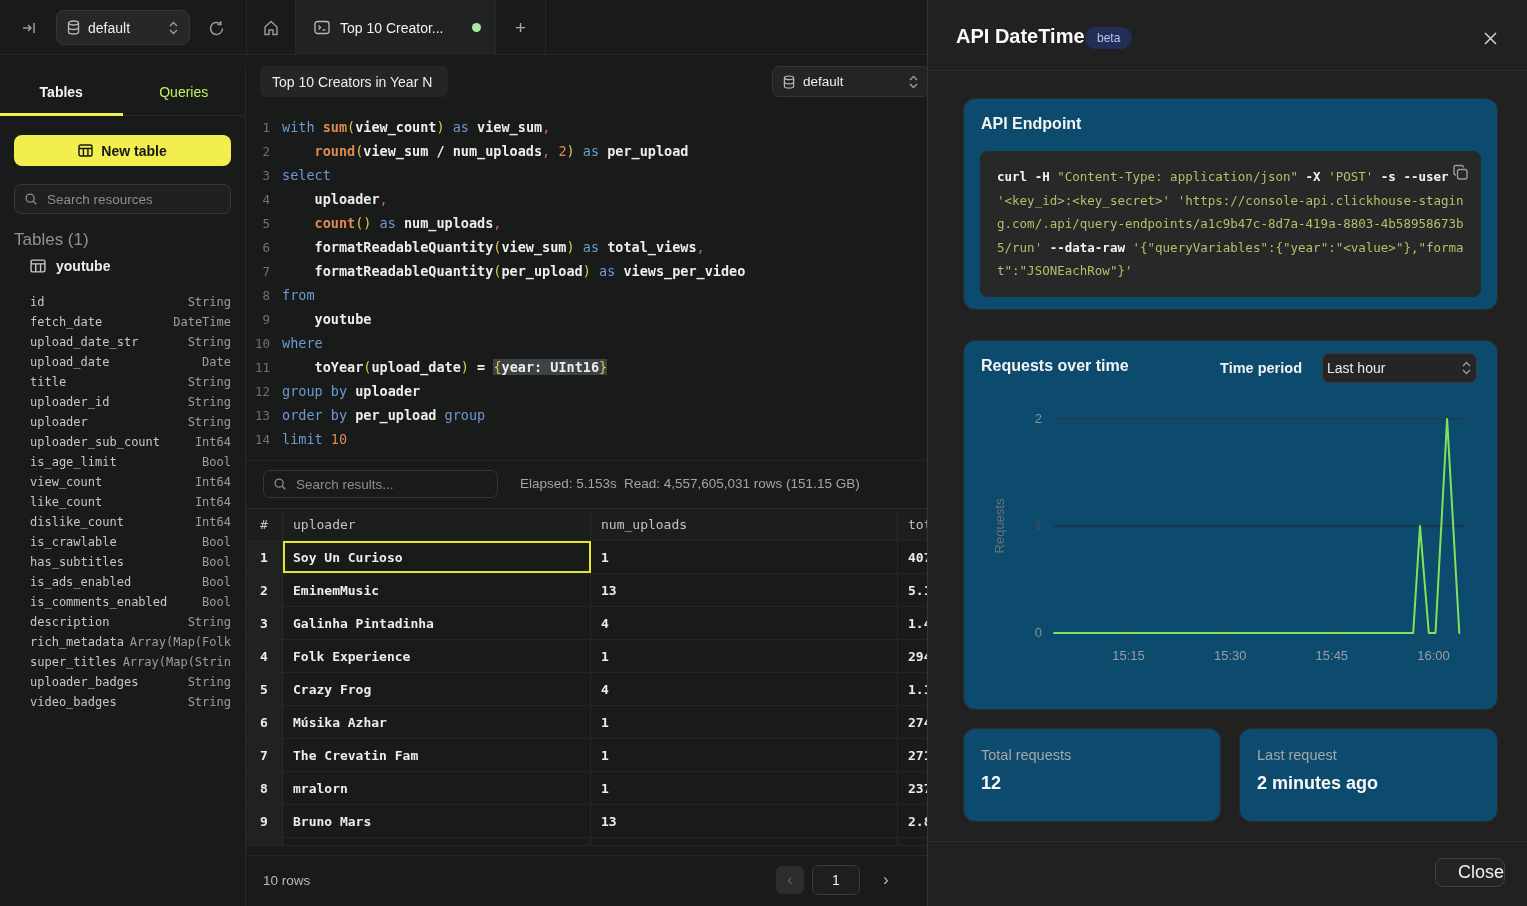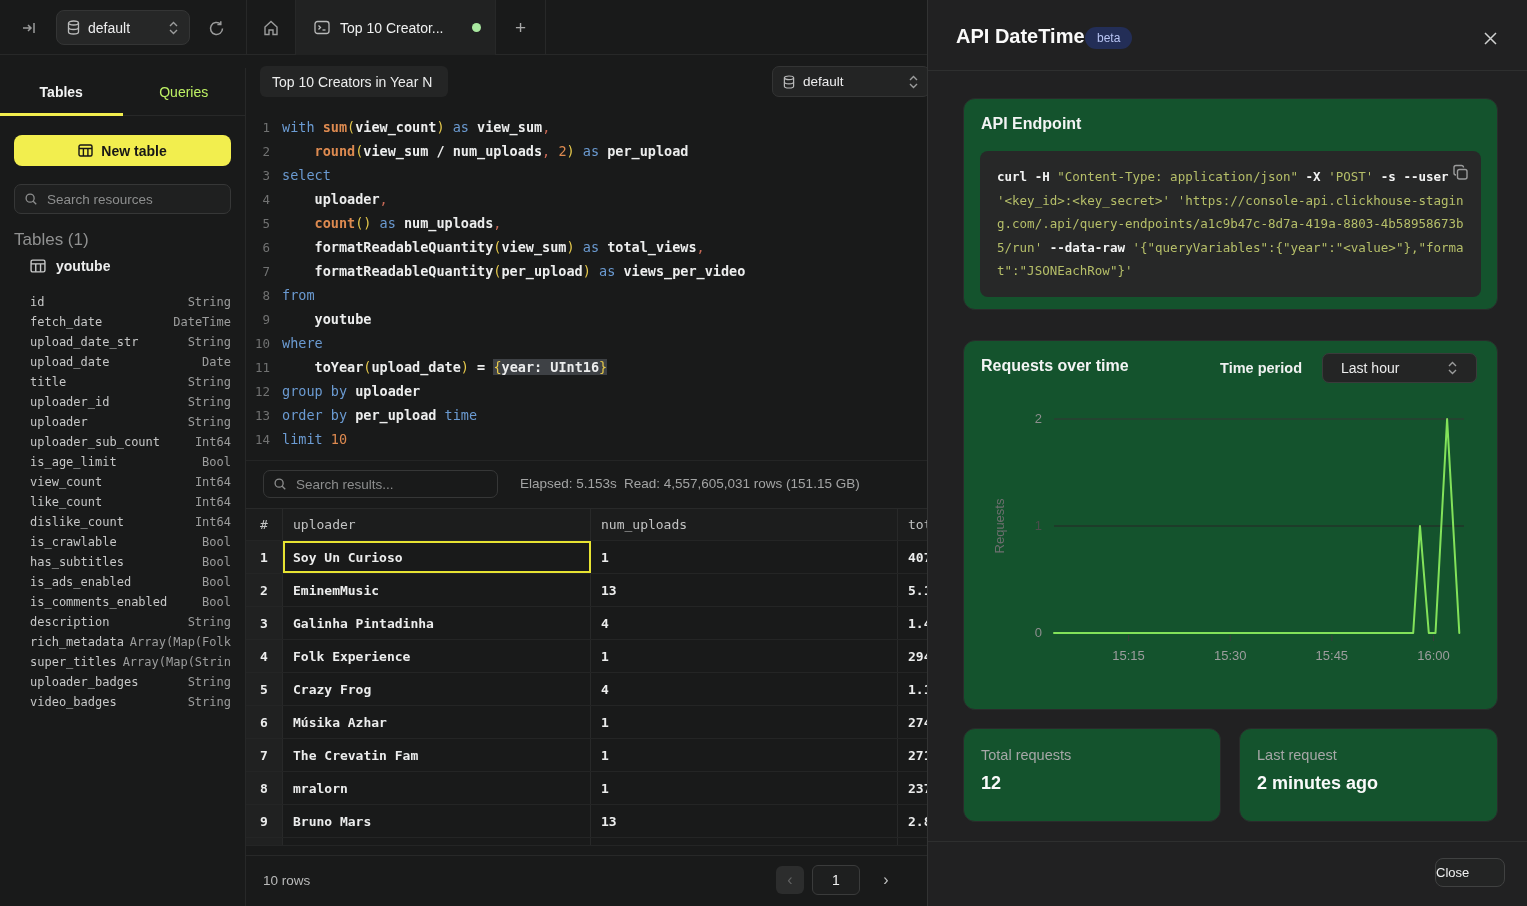--- a/index.html
+++ b/index.html
@@ -102,45 +102,45 @@
   .pg-next{position:absolute;left:628px;top:10px;width:24px;height:28px;color:#c0c1c1;font-size:16px;}
 
   
   .panel{position:absolute;left:927px;top:0;width:600px;height:906px;background:#212122;border-left:1px solid #323333;}
   .panel-header{position:absolute;left:0;top:0;width:100%;height:71px;border-bottom:1px solid #2e2f2f;}
   .panel-title{position:absolute;left:28px;top:25px;font-size:20px;font-weight:bold;color:#fafafa;}
   .badge{position:absolute;left:157px;top:27px;background:#232e57;color:#b9c5f4;font-size:12px;
          padding:4px 12px;border-radius:11px;}
   .panel-close{position:absolute;right:28px;top:29px;width:18px;height:18px;cursor:pointer;}
 
-  .card{position:absolute;background:#14532d;border:1px solid #2a2b2b;border-radius:12px;}
+  .card{position:absolute;background:#0c4a6e;border:1px solid #2a2b2b;border-radius:12px;}
   .card-title{position:absolute;left:17px;top:16px;font-size:16px;font-weight:bold;color:#f3f4f4;}
   .endpoint-card{left:35px;top:98px;width:535px;height:212px;}
   .codeblock{position:absolute;left:16px;right:16px;top:52px;height:146px;background:#272828;border-radius:8px;
              padding:14px 17px;font-size:12.5px;line-height:23.5px;word-break:break-all;color:#f3f4f4;}
   .sg-b{color:#f3f4f4;font-weight:bold;}
   .sg-s{color:#b6bf69;}
   .copy-btn{position:absolute;right:10px;top:10px;width:22px;height:22px;color:#9b9c9c;cursor:pointer;}
 
   .chart-card{left:35px;top:340px;width:535px;height:370px;}
   .tp-label{position:absolute;right:195px;top:19px;font-size:14.5px;font-weight:bold;color:#f0f1f1;}
   .tp-select{position:absolute;right:20px;top:12px;width:155px;height:30px;background:#242525;border:1px solid #3a3b3b;
-             border-radius:7px;display:flex;align-items:center;padding:0 18px;cursor:pointer;}
+             border-radius:7px;display:flex;align-items:center;padding:0 4px;cursor:pointer;}
   .tp-select .lbl{flex:1;font-size:14px;color:#eceded;}
   .chart-wrap{position:absolute;left:14px;top:56px;}
   svg text{font-family:"Liberation Sans",sans-serif;}
 
   .stat-card1{left:35px;top:728px;width:258px;height:94px;}
   .stat-card2{left:311px;top:728px;width:259px;height:94px;}
   .stat-label{position:absolute;left:17px;top:18px;font-size:14.5px;color:#a6a7a7;}
   .stat-value{position:absolute;left:17px;top:44px;font-size:18px;font-weight:bold;color:#fafafa;}
 
   .panel-footer-line{position:absolute;left:0;top:841px;width:100%;height:1px;background:#2e2f2f;}
   .close-btn{position:absolute;left:507px;top:858px;width:70px;height:29px;background:#232424;border:1px solid #404141;
-             border-radius:8px;color:#f0f1f1;font-size:13px;display:flex;align-items:center;justify-content:flex-start;cursor:pointer;}
+             border-radius:8px;color:#f0f1f1;font-size:18px;display:flex;align-items:center;justify-content:flex-end;cursor:pointer;}
 </style>
 </head>
 <body>
 
 <div class="app">
 
   <div class="topbar">
     <div class="icon-btn collapse-btn">
       <svg width="16" height="16" viewBox="0 0 16 16" fill="none" stroke="currentColor" stroke-width="1.5">
           <path d="M2 8 H10 M7 5 L10 8 L7 11 M13 3 V13"></path>
@@ -364,21 +364,21 @@
           <div class="code-line">
             <span class="gutter">11</span>
             <span class="code-text"><span class="sg-ws">    </span><span class="sg-id">toYear</span><span class="sg-p">(</span><span class="sg-id">upload_date</span><span class="sg-p">)</span><span class="sg-id"> = </span><span class="sg-chp">{</span><span class="sg-cht">year: UInt16</span><span class="sg-chp">}</span></span>
           </div>
           <div class="code-line">
             <span class="gutter">12</span>
             <span class="code-text"><span class="sg-kw">group by</span><span class="sg-id"> uploader</span></span>
           </div>
           <div class="code-line">
             <span class="gutter">13</span>
-            <span class="code-text"><span class="sg-kw">order by</span><span class="sg-id"> per_upload</span><span class="sg-kw"> time</span></span>
+            <span class="code-text"><span class="sg-kw">order by</span><span class="sg-id"> per_upload</span><span class="sg-kw"> group</span></span>
           </div>
           <div class="code-line">
             <span class="gutter">14</span>
             <span class="code-text"><span class="sg-kw">limit</span><span class="sg-ws"> </span><span class="sg-num">10</span></span>
           </div>
         </div>
     </div>
 
     <div class="res-divider"></div>
     <div class="res-search">

